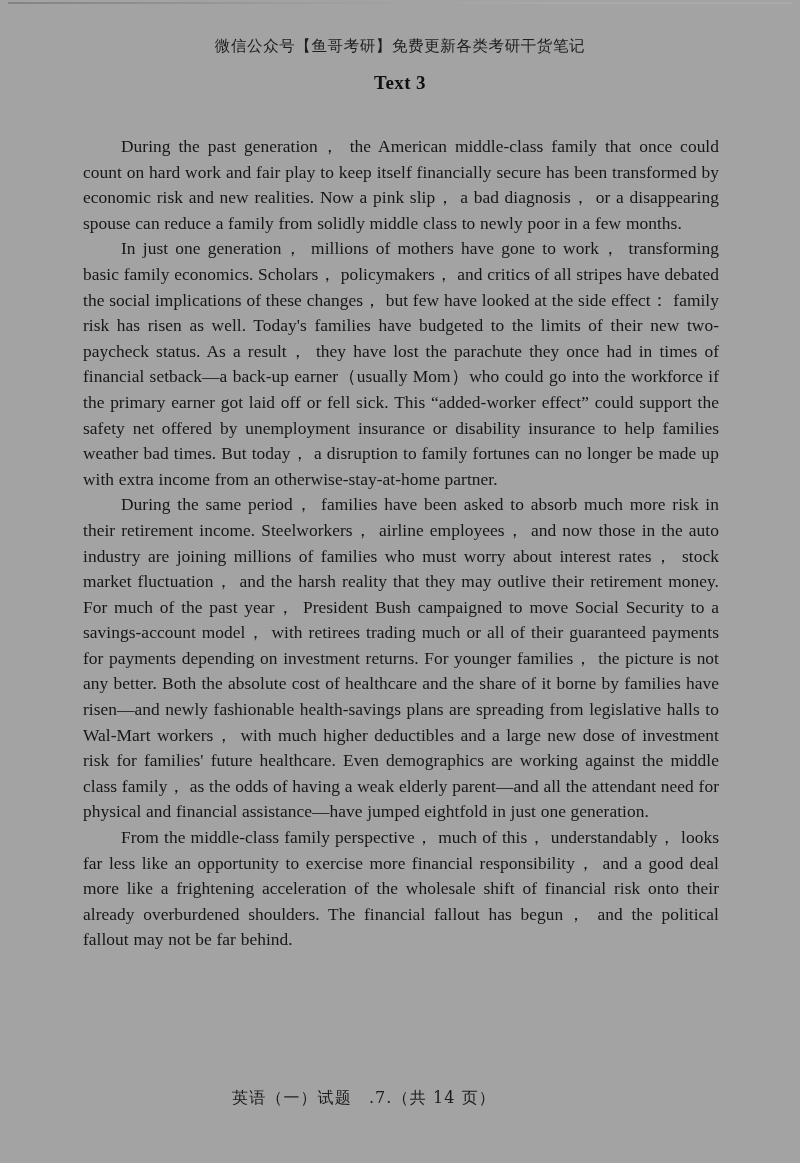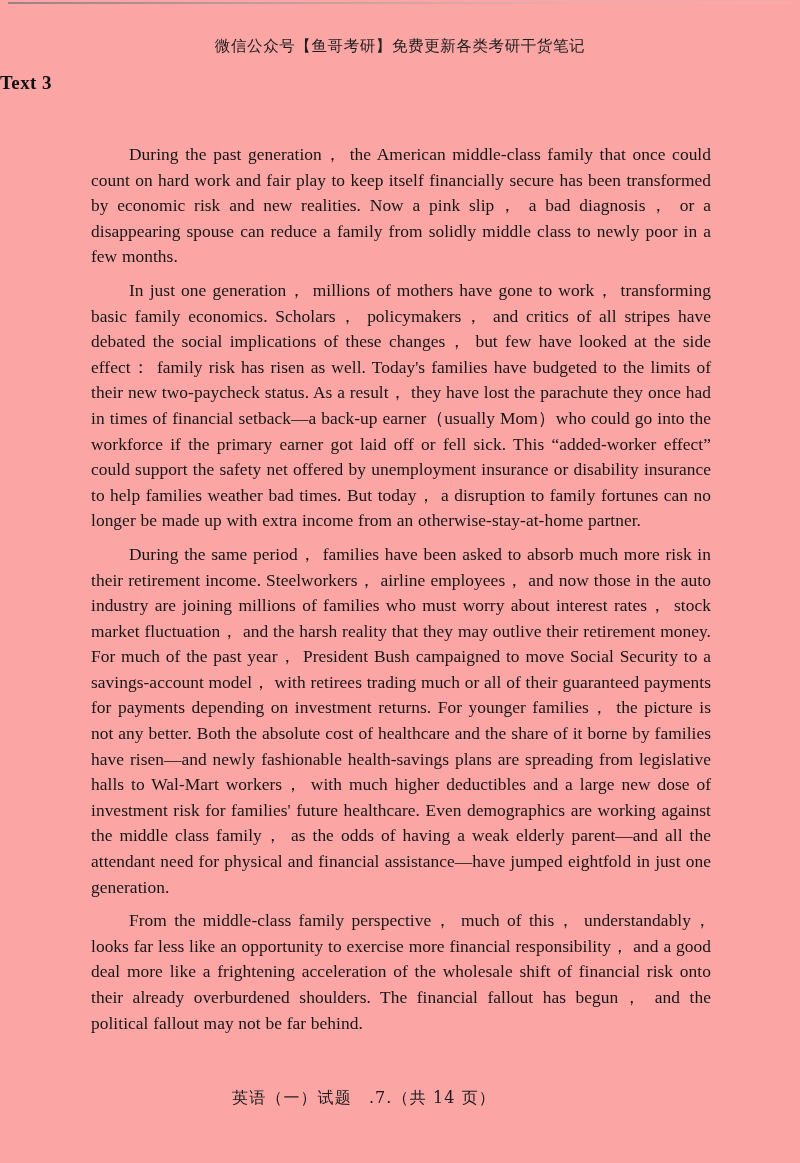--- a/index.html
+++ b/index.html
@@ -13,21 +13,21 @@
     height: 1163px;
     position: relative;
     overflow: hidden;
     font-family: "Liberation Serif", "DejaVu Serif", serif;
     color: #141414;
   }
 
   .page {
     position: absolute;
     inset: 0;
-    background: #fca5a5;
+    background: #a3a3a3;
   }
 
   
   .scan-edge-top {
     position: absolute;
     top: 2px;
     left: 8px;
     width: 784px;
     height: 2px;
     background: linear-gradient(to right,
@@ -48,37 +48,37 @@
     letter-spacing: 0.6px;
     color: #1d1d1d;
     white-space: nowrap;
   }
 
   .doc-title {
     position: absolute;
     top: 72px;
     left: 0;
     width: 800px;
-    text-align: left;
+    text-align: center;
     font-family: "Liberation Serif", "DejaVu Serif", serif;
     font-weight: bold;
     font-size: 19px;
     letter-spacing: 0.4px;
     color: #101010;
   }
 
   .body-col {
     position: absolute;
     top: 134px;
     left: 83px;
     width: 636px;
   }
 
   p.para {
-    margin: 8px;
+    margin: 0;
     text-align: justify;
     text-justify: inter-word;
     text-indent: 38px;
     font-size: 17.4px;
     line-height: 25.6px;
     letter-spacing: 0.05px;
     word-spacing: 0.3px;
     color: #161616;
   }
 

